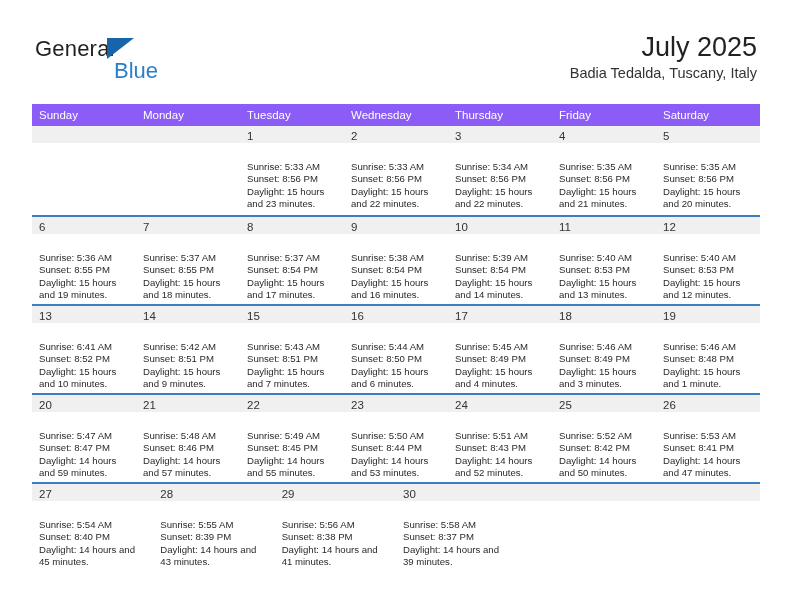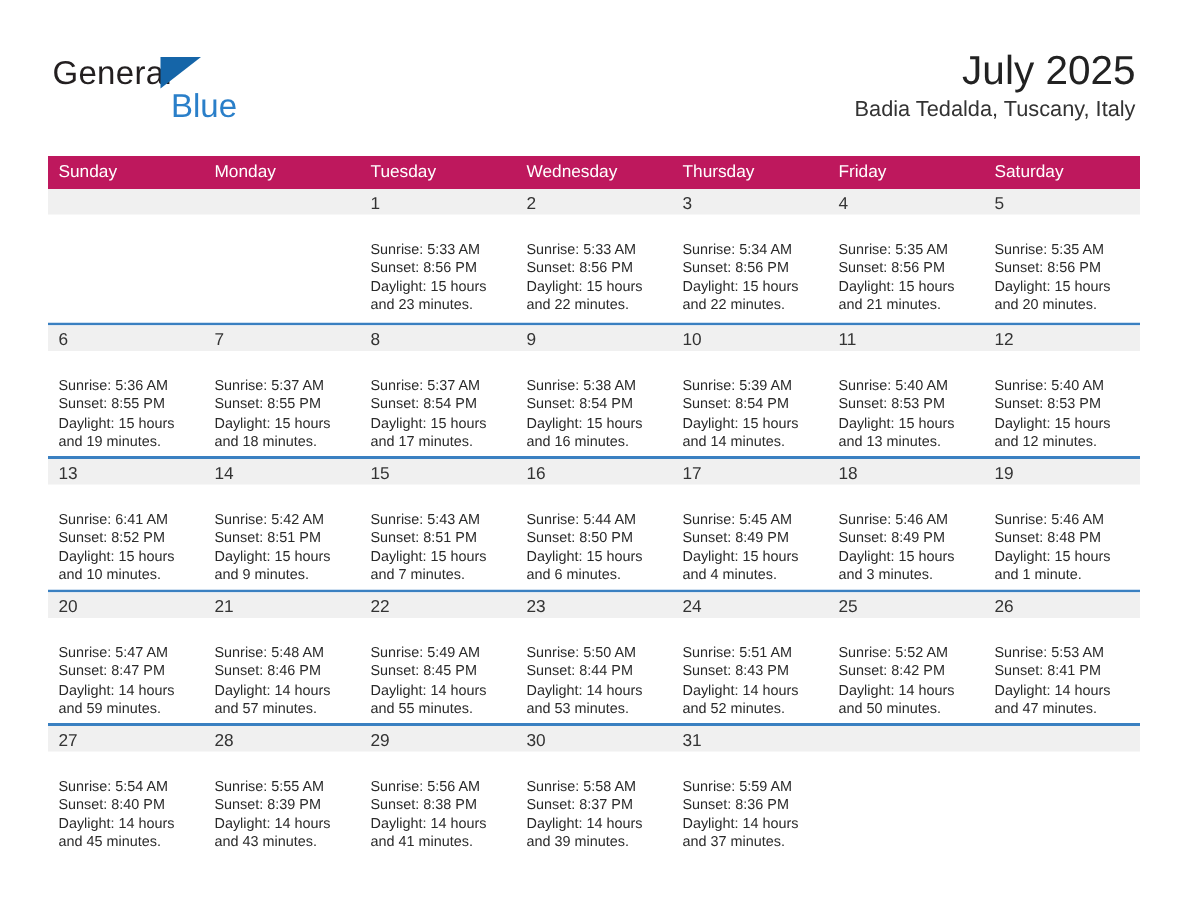--- a/index.html
+++ b/index.html
@@ -85,21 +85,21 @@
 
   
   .calendar {
     position: absolute;
     left: 32px;
     top: 104px;
     width: 728px;
   }
   .weekday-row {
     display: flex;
-    background: #be185d;
+    background: #8b5cf6;
     height: 22px;
   }
   .weekday {
     flex: 1 1 0;
     color: #ffffff;
     font-size: 11.5px;
     line-height: 22px;
     padding-left: 7px;
     box-sizing: border-box;
     white-space: nowrap;
@@ -440,28 +440,20 @@
         </div>
       </div>
       <div class="day-cell">
         <div class="day-num-band"><span class="day-num">30</span></div>
         <div class="day-body">
           <div class="day-line">Sunrise: 5:58 AM</div>
           <div class="day-line">Sunset: 8:37 PM</div>
           <div class="day-line wrap">Daylight: 14 hours and 39 minutes.</div>
         </div>
       </div>
-      <div class="day-cell">
-        <div class="day-num-band"><span class="day-num">31</span></div>
-        <div class="day-body">
-          <div class="day-line">Sunrise: 5:59 AM</div>
-          <div class="day-line">Sunset: 8:36 PM</div>
-          <div class="day-line wrap">Daylight: 14 hours and 37 minutes.</div>
-        </div>
-      </div>
       <div class="day-cell empty">
         <div class="day-num-band"><span class="day-num"></span></div>
         <div class="day-body">
           <div class="day-line"></div>
           <div class="day-line"></div>
           <div class="day-line wrap"></div>
         </div>
       </div>
       <div class="day-cell empty">
         <div class="day-num-band"><span class="day-num"></span></div>

